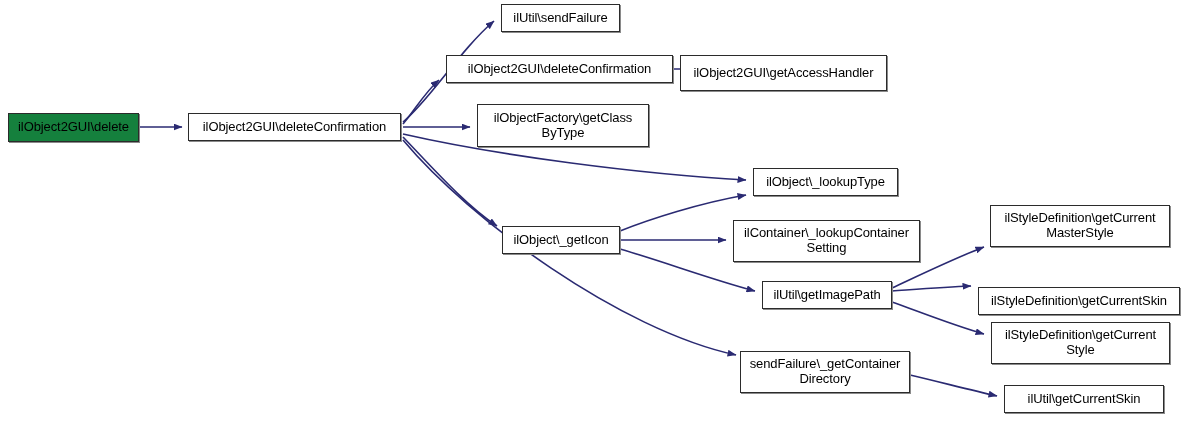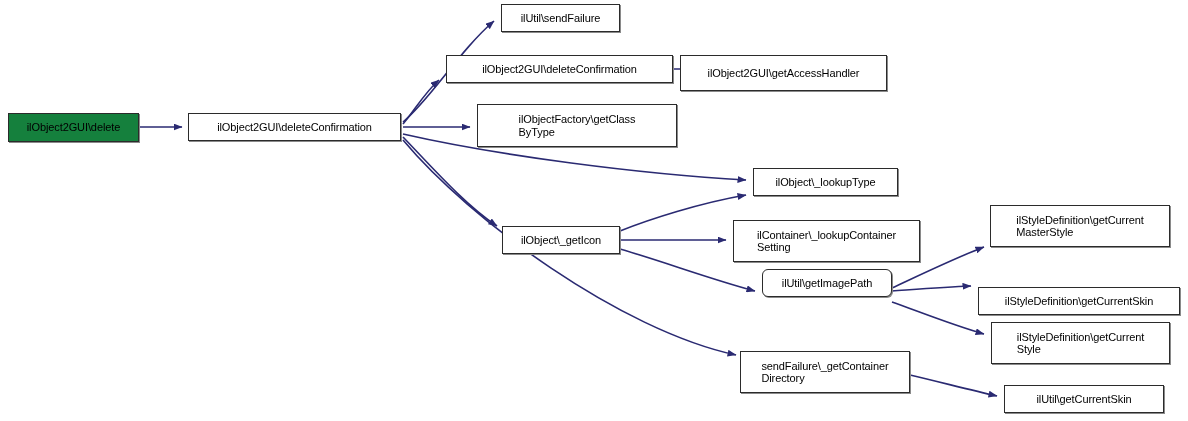--- a/index.html
+++ b/index.html
@@ -25,21 +25,22 @@
   }
   .node {
     position: absolute;
     box-sizing: border-box;
     border: 1px solid #2b2b2b;
     background: #ffffff;
     color: #000000;
     display: flex;
     align-items: center;
     justify-content: center;
-    font-size: 11px;
+    text-align: center;
+    font-size: 13px;
     line-height: 1.12;
     letter-spacing: -0.1px;
     white-space: pre-line;
     padding: 0 4px;
     box-shadow: 1px 1px 0 0 #8a8a8a;
   }
   .node.current {
     background: #bfbfbf;
   }
 </style>
@@ -72,29 +73,29 @@
         <path d="M910,375 C940,382 970,390 997,396" fill="none" stroke="#2a2a72" stroke-width="1.6" marker-end="url(#arrowhead)"></path>
       </g>
   </svg>
 
   <div id="nodes">
       <div class="node current" style="left: 8px; top: 113px; width: 131px; height: 29px; background: #15803d;">ilObject2GUI\delete</div>
       <div class="node" style="left: 188px; top: 113px; width: 213px; height: 28px;">ilObject2GUI\deleteConfirmation</div>
       <div class="node" style="left: 501px; top: 4px; width: 119px; height: 28px;">ilUtil\sendFailure</div>
       <div class="node" style="left: 446px; top: 55px; width: 227px; height: 28px;">ilObject2GUI\deleteConfirmation</div>
       <div class="node" style="left: 680px; top: 55px; width: 207px; height: 36px;">ilObject2GUI\getAccessHandler</div>
-      <div class="node" style="left: 477px; top: 104px; width: 200px; height: 43px;">ilObjectFactory\getClass
+      <div class="node" style="left: 477px; top: 104px; width: 172px; height: 43px;">ilObjectFactory\getClass
 ByType</div>
       <div class="node" style="left: 753px; top: 168px; width: 145px; height: 28px;">ilObject\_lookupType</div>
       <div class="node" style="left: 502px; top: 226px; width: 118px; height: 28px;">ilObject\_getIcon</div>
       <div class="node" style="left: 733px; top: 220px; width: 187px; height: 42px;">ilContainer\_lookupContainer
 Setting</div>
       <div class="node" style="left: 990px; top: 205px; width: 180px; height: 42px;">ilStyleDefinition\getCurrent
 MasterStyle</div>
-      <div class="node" style="left: 762px; top: 269px; width: 130px; height: 28px; border-radius: 6px;">ilUtil\getImagePath</div>
+      <div class="node" style="left: 762px; top: 281px; width: 130px; height: 28px;">ilUtil\getImagePath</div>
       <div class="node" style="left: 978px; top: 271px; width: 202px; height: 28px; margin-top: 16px;">ilStyleDefinition\getCurrentSkin</div>
       <div class="node" style="left: 991px; top: 322px; width: 179px; height: 42px;">ilStyleDefinition\getCurrent
 Style</div>
       <div class="node" style="left: 740px; top: 351px; width: 170px; height: 42px;">sendFailure\_getContainer
 Directory</div>
       <div class="node" style="left: 1004px; top: 385px; width: 160px; height: 28px;">ilUtil\getCurrentSkin</div>
     </div>
 
 </div>
 

